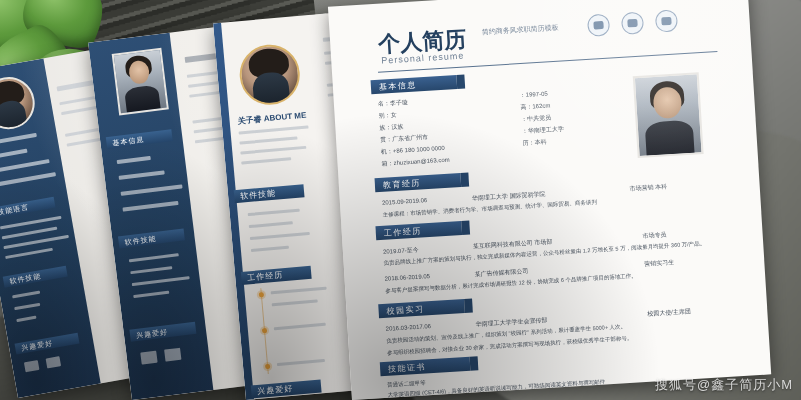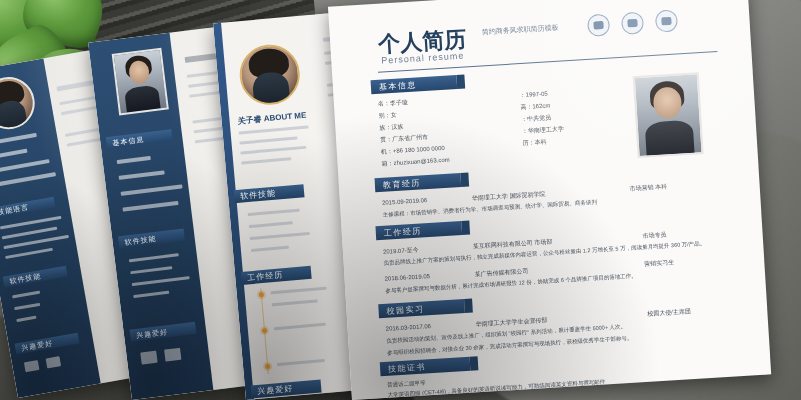--- a/index.html
+++ b/index.html
@@ -514,14 +514,15 @@
 
       <div class="m-band" style="left:30px; top:358px; width:82px; height:14px;">技能证书</div>
       <div class="m-row" style="left:36px; top:378px; font-size:5.5px;">普通话二级甲等</div>
       <div class="m-row" style="left:36px; top:388px; font-size:5.5px;">大学英语四级 (CET-4/6)，具备良好的英语听说读写能力，可熟练阅读英文资料与撰写邮件</div>
 
       <div class="m-band" style="left:28px; top:400px; width:78px; height:14px;">自我评价</div>
     </div>
     <div class="glare"></div>
   </div>
 
+  <div class="watermark">搜狐号@鑫子简历小M</div>
 
 </div>
 
 </body></html>

